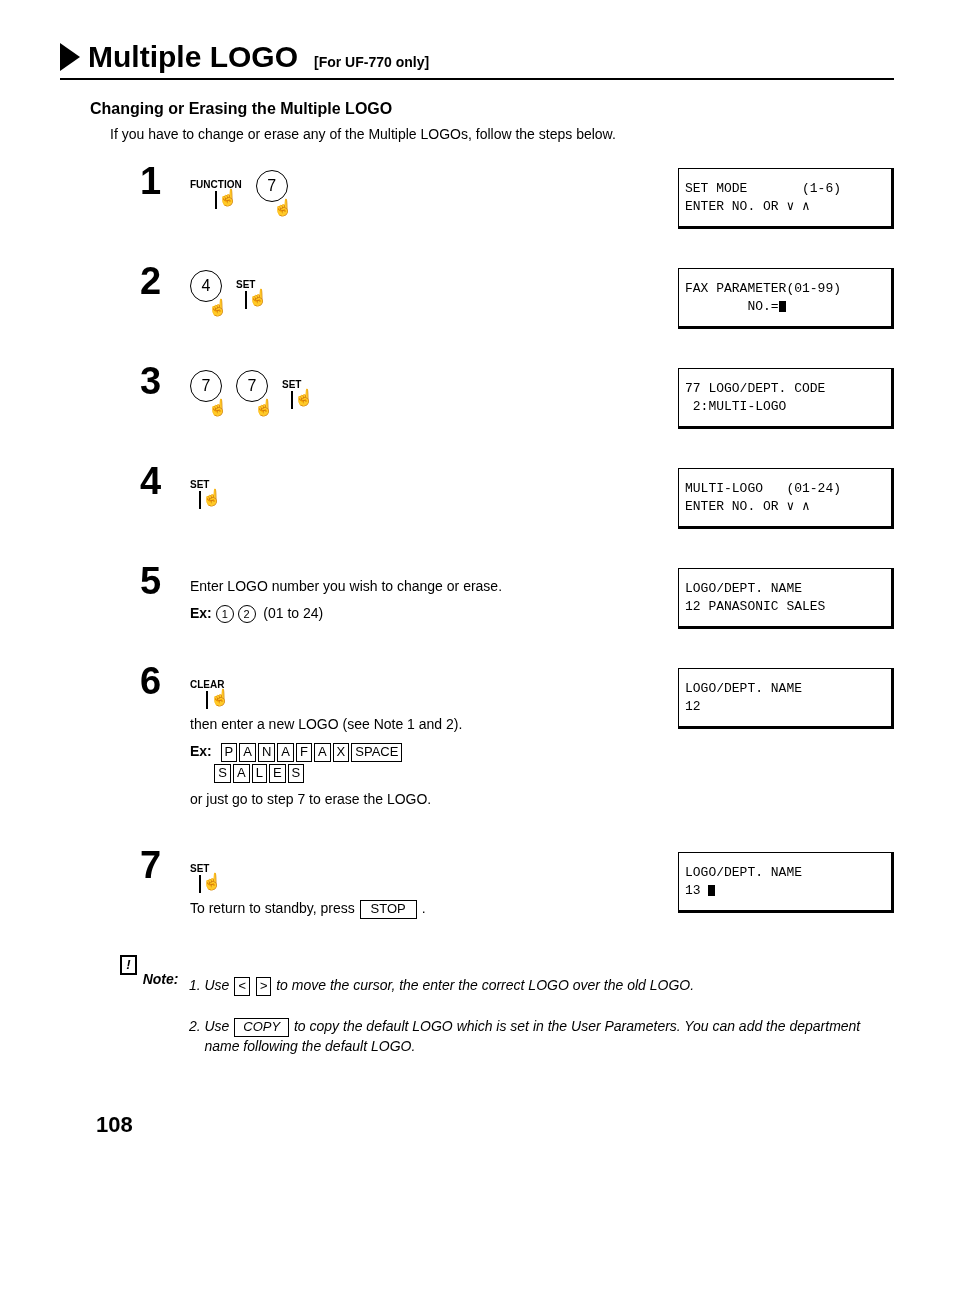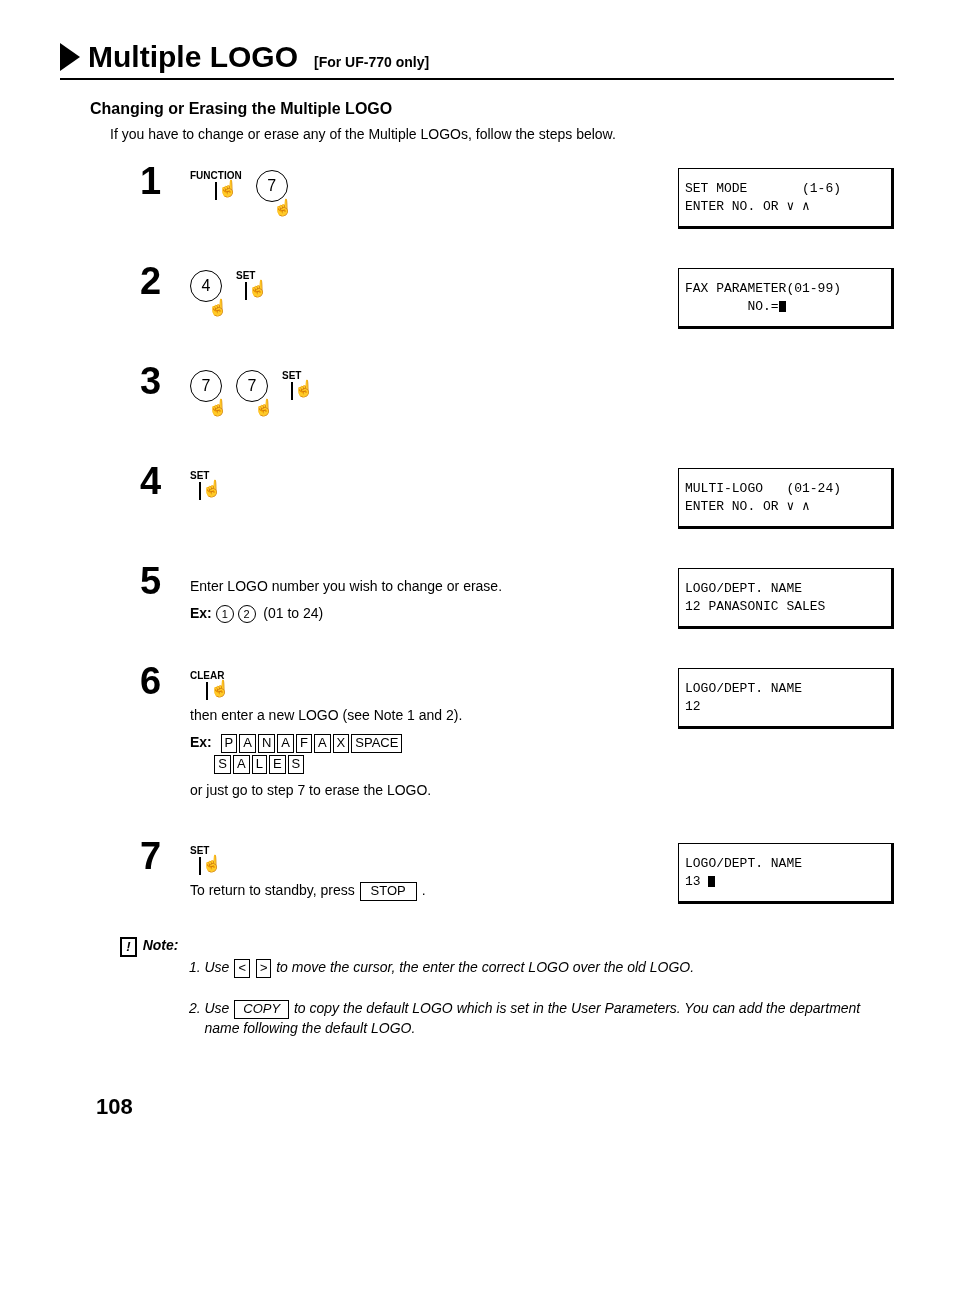--- a/index.html
+++ b/index.html
@@ -54,20 +54,21 @@
     line-height: 1.35;
     border-right-width: 3px;
     border-bottom-width: 3px;
     width: 200px;
     margin-top: 6px;
   }
   .iconrow { display: flex; align-items: flex-start; gap: 14px; flex-wrap: wrap;}
   .btn-wide {
     display: inline-block;
     text-align: center;
+    margin-top: 9px;
   }
   .btn-wide .lbl { font-size: 10px; font-weight: bold; display:block; margin-bottom:2px; text-align:center;}
   .btn-wide .rect {
     width: 48px; height: 14px; border: 1.5px solid #000; margin: 0 auto;
   }
   .hand {
     width: 20px; height: 16px; margin: 2px auto 0 auto; position: relative;
   }
   .hand::before {
     content: "☝";
@@ -96,21 +97,21 @@
   .circnum {
     display:inline-block; width:16px; height:16px; border:1px solid #000; border-radius:50%;
     font-size: 11px; text-align:center; line-height:16px;
   }
   .notebox {
     display:inline-block; width:16px; height:16px; border:2px solid #000;
     text-align:center; font-weight:bold; line-height:16px; font-size:13px;
     vertical-align: top;
   }
   .notes { margin: 30px 0 0 60px; font-style: italic; font-size: 14px; display:flex;}
-  .notes .label { font-weight: bold; font-style: italic; margin: 0 6px;}
+  .notes .label { font-weight: bold; font-style: italic; margin: 16px 6px;}
   .notes ol { margin: 0; padding-left: 20px; }
   .notes li { margin-bottom: 6px; line-height:1.4;margin-top:21px;}
   .pagenum { font-size: 22px; font-weight: bold; margin-top: 50px; margin-left: 36px; }
   .cursor-block { display:inline-block; width:7px; height:11px; background:#000; vertical-align:middle;}
 </style>
 </head>
 <body>
 
 <div class="title-row">
   <div class="triangle"></div>
@@ -168,20 +169,22 @@
       <span class="roundkey">
         <span class="circ">7</span>
         <span class="hand"></span>
       </span>
       <span class="btn-wide">
         <span class="lbl">SET</span>
         <span class="rect"></span><span class="hand"></span>
       </span>
     </div>
   </div>
+  <div class="lcd">77 LOGO/DEPT. CODE
+ 2:MULTI-LOGO</div>
 </div>
 
 <div class="step-row">
   <div class="step-num">4</div>
   <div class="step-body">
     <div class="iconrow">
       <span class="btn-wide">
         <span class="lbl">SET</span>
         <span class="rect"></span><span class="hand"></span>
       </span>

